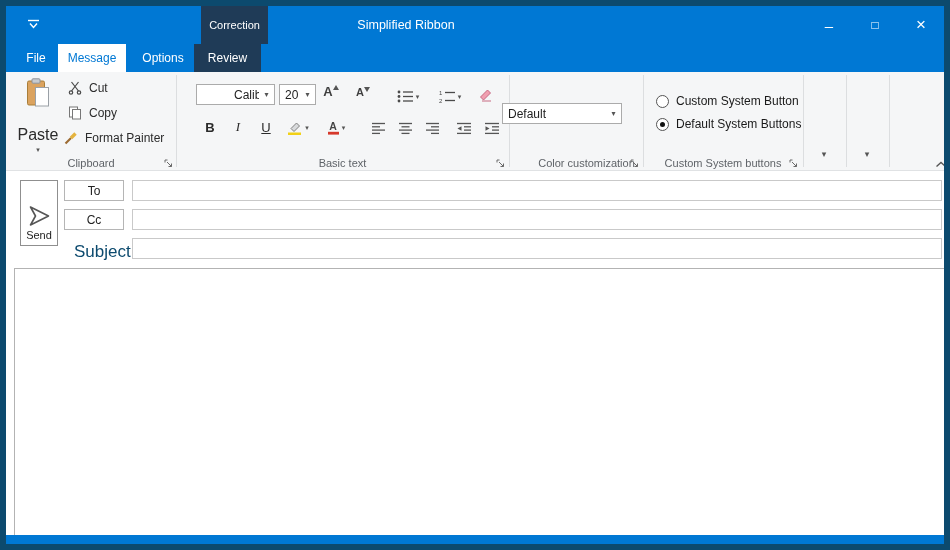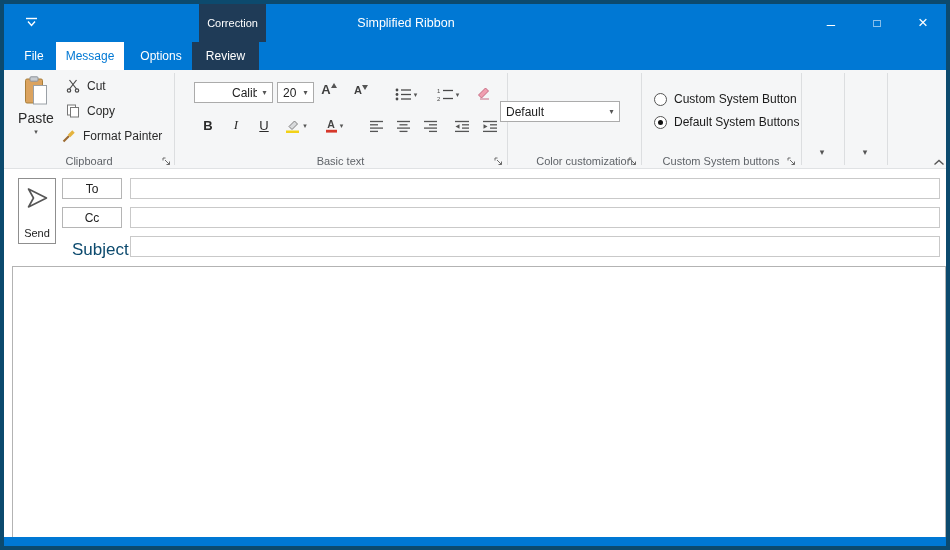--- a/index.html
+++ b/index.html
@@ -1,19 +1,19 @@
 <!DOCTYPE html>
 <html><head>
 <meta charset="utf-8">
 <style>
   * { box-sizing: border-box; margin: 0; padding: 0; }
   body { font-family: "Liberation Sans", sans-serif; background: #ffffff; }
 
   .window { position: relative; width: 950px; height: 550px; background: #fff;
-            border: 4px solid #0c4a6e; overflow: hidden; }
+            border: 6px solid #0c4a6e; overflow: hidden; }
 
   
   .titlebar { position: absolute; left: 0; top: 0; right: 0; height: 38px; background: #0078d4; }
   .app-icon { position: absolute; left: 20px; top: 13px; cursor: pointer; }
   .contextual-header { position: absolute; left: 195px; top: 0; width: 67px; height: 38px;
       background: #1f3b57; color: #fff; font-size: 11px;
       display: flex; align-items: center; justify-content: center; }
   .window-title { position: absolute; left: 0; right: 138px; top: 0; height: 38px;
       display: flex; align-items: center; justify-content: center;
       color: #fff; font-size: 12.5px; }
@@ -37,21 +37,21 @@
   
   .ribbon { position: absolute; top: 66px; left: 0; right: 0; height: 99px;
       background: #f5f6f7; border-bottom: 1px solid #e0e2e4; }
   .vsep { position: absolute; top: 3px; bottom: 3px; width: 1px; background: #dcdee0; }
   .grouplabel { position: absolute; top: 85px; font-size: 11px; color: #5f6368; text-align: center; }
   .launcher { position: absolute; top: 85px; width: 12px; height: 12px;
       display: flex; align-items: center; justify-content: center; cursor: pointer; }
 
   .paste { position: absolute; left: 10px; top: 6px; width: 44px; height: 80px;
       display: flex; flex-direction: column; align-items: center; cursor: pointer; }
-  .paste-label { font-size: 14px; color: #2b2b2b; margin-top: 4px; }
+  .paste-label { font-size: 16px; color: #2b2b2b; margin-top: 18px; }
   .mini-arrow { font-size: 7px; color: #555; line-height: 1; }
   .paste .mini-arrow { margin-top: 2px; }
 
   .ribbonbtn { position: absolute; display: flex; align-items: center; gap: 7px; height: 20px;
       font-size: 12px; color: #2b2b2b; cursor: pointer; white-space: nowrap; }
   .btn-cut { left: 62px; top: 6px; }
   .btn-copy { left: 62px; top: 31px; }
   .btn-fp { left: 58px; top: 56px; }
 
   .combo { position: absolute; height: 21px; background: #fff; border: 1px solid #ababab;
@@ -98,21 +98,21 @@
       color: #555; font-size: 9px; cursor: pointer; }
   .ovf1 { left: 807px; }
   .ovf2 { left: 850px; }
   .collapse-btn { position: absolute; left: 926px; top: 86px; width: 18px; height: 12px;
       display: flex; align-items: center; justify-content: center; cursor: pointer; }
 
   
   .compose { position: absolute; left: 0; top: 165px; right: 0; bottom: 9px; background: #fff; }
   .send-btn { position: absolute; left: 14px; top: 9px; width: 38px; height: 66px;
       border: 1px solid #8f8f8f; background: #fff; cursor: pointer;
-      display: flex; flex-direction: column; align-items: center; justify-content: space-between;
+      display: flex; flex-direction: column; align-items: center; justify-content: flex-end;
       padding: 6px 0 4px; }
   .send-label { font-size: 11px; color: #222; }
   .field-btn { position: absolute; left: 58px; width: 60px; height: 21px;
       border: 1px solid #b5b5b5; background: #fff; cursor: pointer;
       display: flex; align-items: center; justify-content: center; font-size: 12px; color: #222; }
   .to-btn { top: 9px; }
   .cc-btn { top: 38px; }
   .field { position: absolute; left: 126px; width: 810px; height: 21px;
       border: 1px solid #c9c9c9; font-size: 12px; padding: 0 5px;
       font-family: "Liberation Sans", sans-serif; outline: none; }

